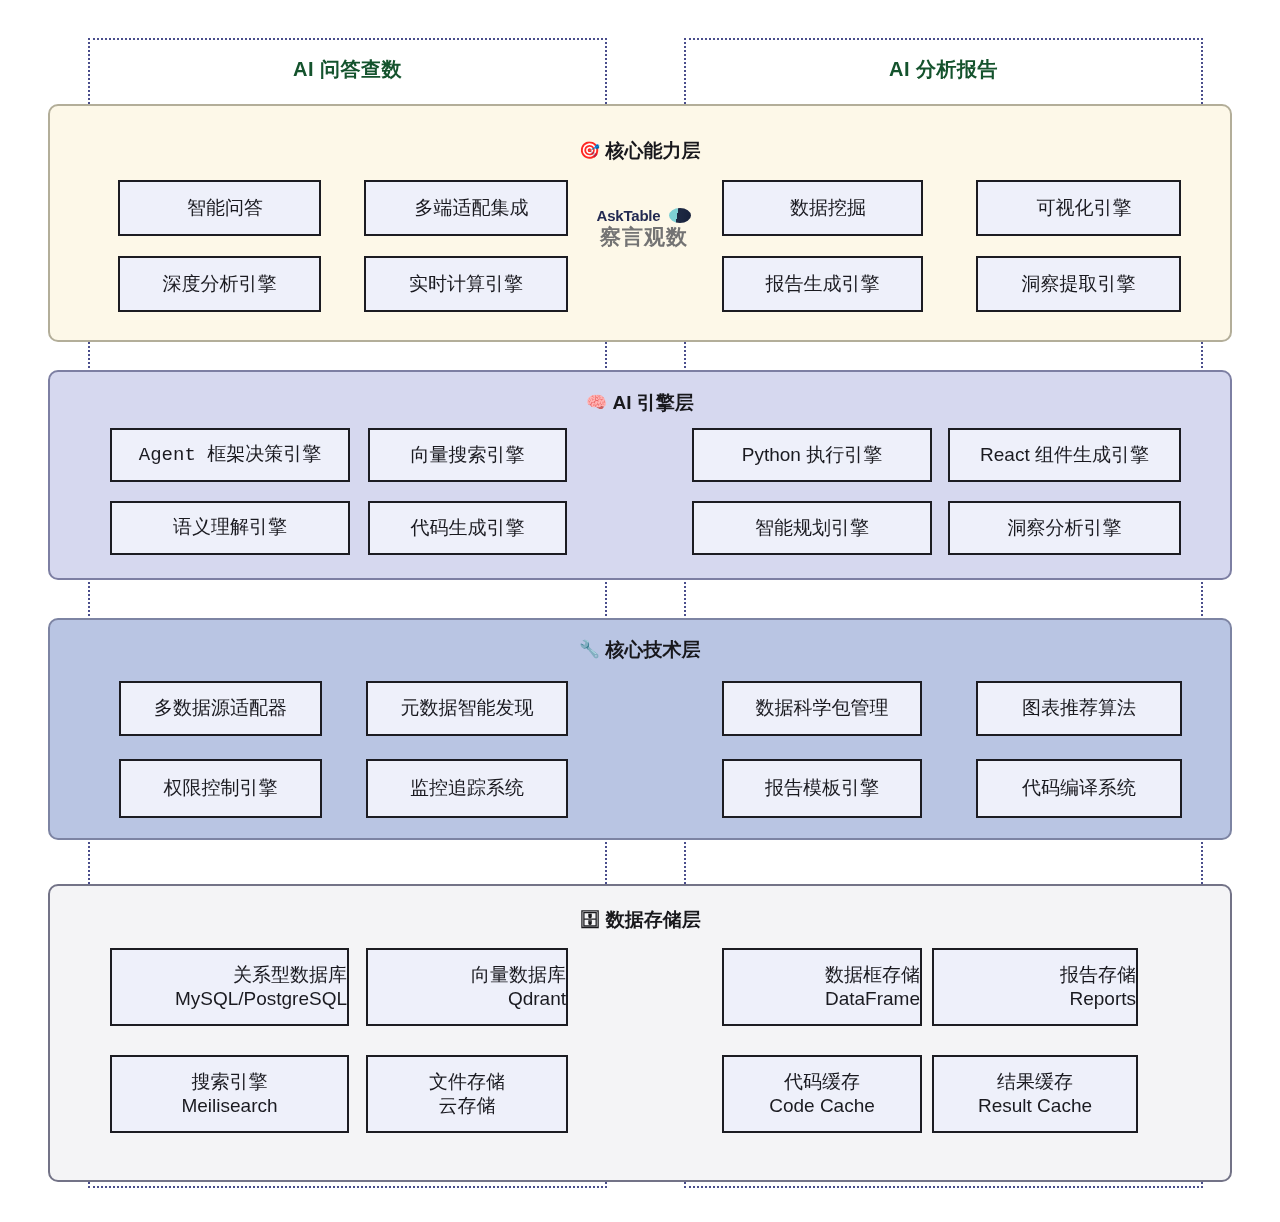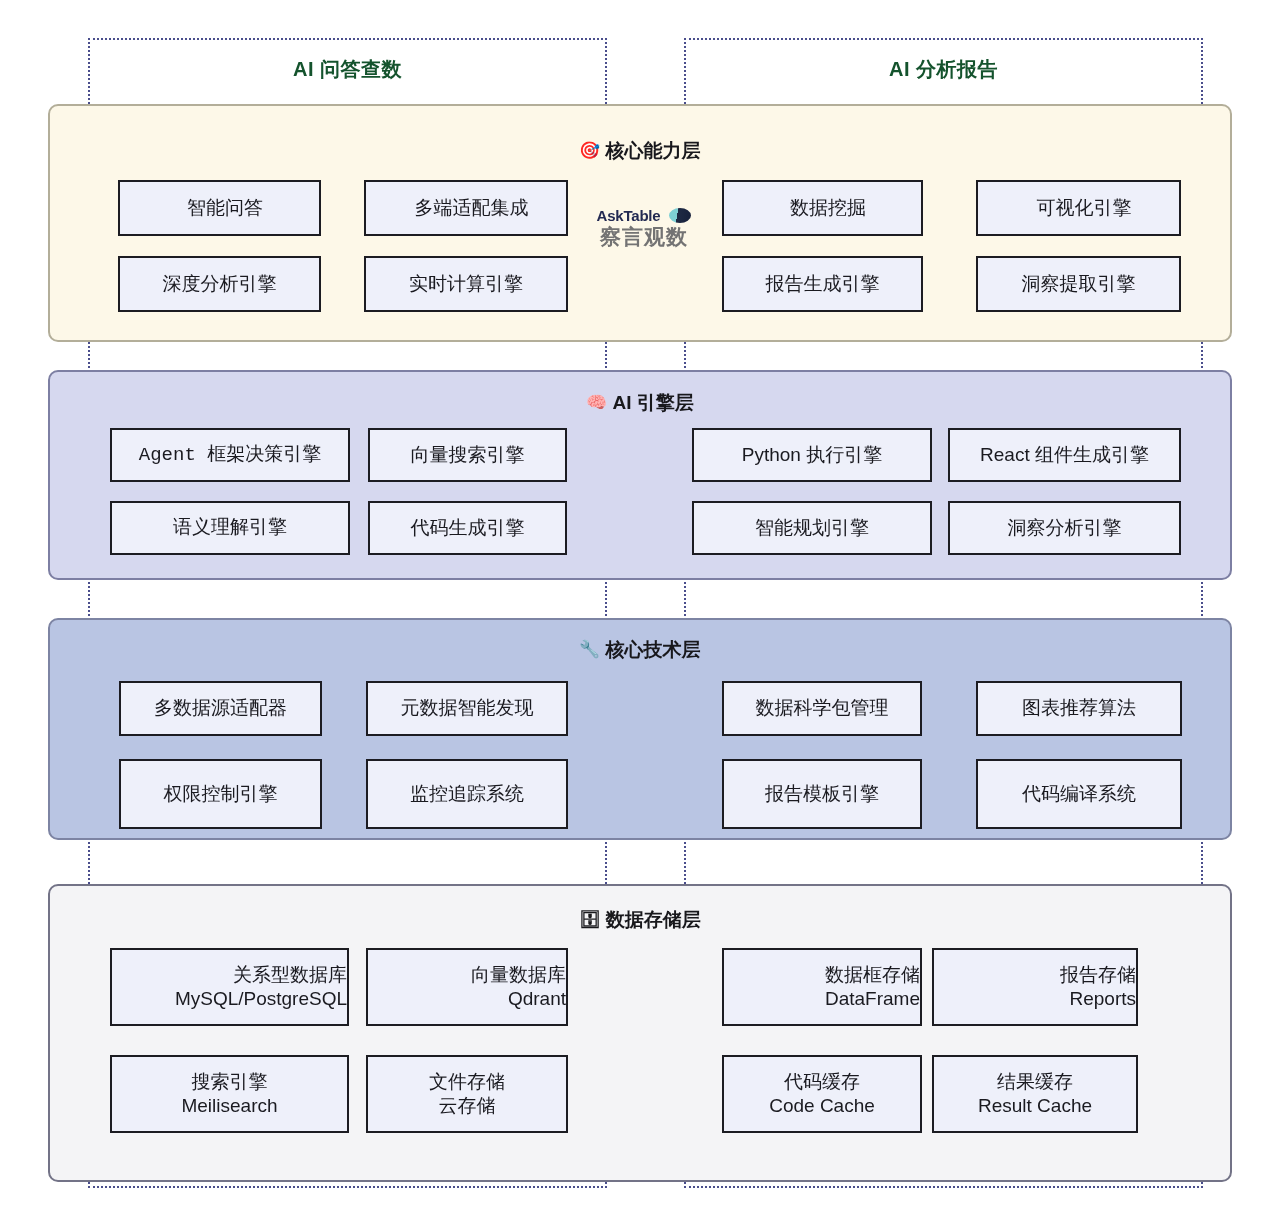--- a/index.html
+++ b/index.html
@@ -105,21 +105,21 @@
   .s1{left:110px;width:239px;}
   .s2{left:366px;width:202px;}
   .s3{left:722px;width:200px;}
   .s4{left:932px;width:206px;}
 
   .r1-cap{top:180px;height:56px;padding-left:11px;}
   .r2-cap{top:256px;height:56px;}
   .r1-eng{top:428px;height:54px;}
   .r2-eng{top:501px;height:54px;}
   .r1-tech{top:681px;height:55px;}
-  .r2-tech{top:759px;height:70px;}
+  .r2-tech{top:759px;height:59px;}
   .r1-sto{top:948px;height:78px;align-items:flex-end;}
   .r2-sto{top:1055px;height:78px;}
 
   
   .brand{
     position:absolute;
     left:578px;top:203px;
     width:132px;height:52px;
     display:flex;flex-direction:column;
     align-items:center;justify-content:center;

